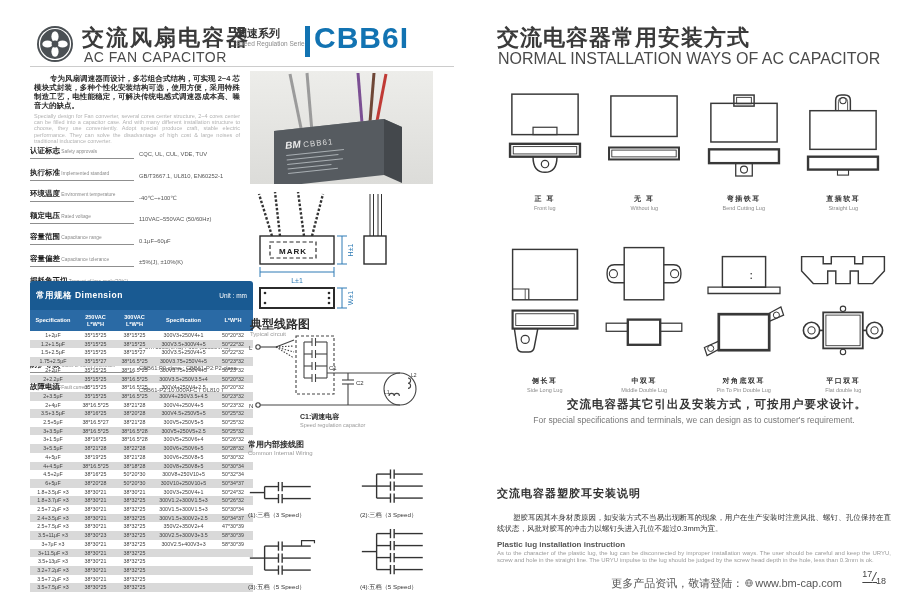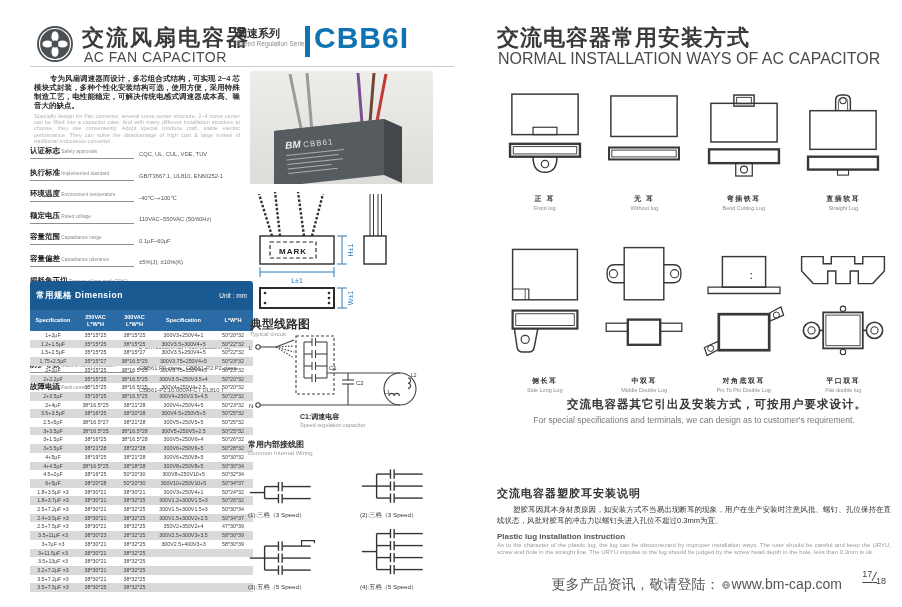--- a/index.html
+++ b/index.html
@@ -63,24 +63,24 @@
   .title-en-right{position:absolute;left:498px;top:50px;font-size:16px;color:#4a4a4a;}
   #install-row-1{position:absolute;left:495px;top:84px;width:398px;display:grid;grid-template-columns:repeat(4,1fr);}
   #install-row-2{position:absolute;left:495px;top:244px;width:398px;display:grid;grid-template-columns:repeat(4,1fr);}
   .install-cell{display:flex;flex-direction:column;align-items:center;}
   .inst-zh{font-size:7px;font-weight:bold;color:#333;margin-top:2px;letter-spacing:1.5px;}
   .inst-en{font-size:5.5px;color:#8a8a8a;margin-top:1px;}
   .note-zh{position:absolute;left:520px;top:397px;width:394px;text-align:center;font-size:11.5px;font-weight:bold;color:#333;letter-spacing:1px;}
   .note-en{position:absolute;left:497px;top:415px;width:394px;text-align:center;font-size:8.5px;color:#777;}
   .plastic{position:absolute;left:497px;top:486px;width:394px;}
   .plastic .tz{font-size:11px;font-weight:bold;color:#333;letter-spacing:1px;}
-  .plastic .bz{margin-top:4px;font-size:7.5px;color:#333;line-height:10.5px;text-align:justify;text-indent:16px;}
+  .plastic .bz{margin-top:12px;font-size:7.5px;color:#333;line-height:10.5px;text-align:justify;text-indent:16px;}
   .plastic .te{margin-top:6px;font-size:8px;font-weight:bold;color:#555;}
   .plastic .be{margin-top:1px;font-size:6px;color:#9a9a9a;line-height:7px;text-align:justify;}
-  .site{position:absolute;top:576px;right:60px;font-size:14px;color:#555;}
+  .site{position:absolute;top:576px;right:60px;font-size:11px;color:#555;}
   .site .globe{display:inline-block;margin:0 2px;}
   .pagenum{position:absolute;top:567px;right:16px;color:#444;text-decoration:underline;}
   .pagenum .p1{font-size:9px;vertical-align:4px;}
   .pagenum .ps{font-size:13px;font-style:italic;}
   .pagenum .p2{font-size:9px;vertical-align:-3px;}
 </style>
 </head>
 <body>
 
 <div class="sheet">

